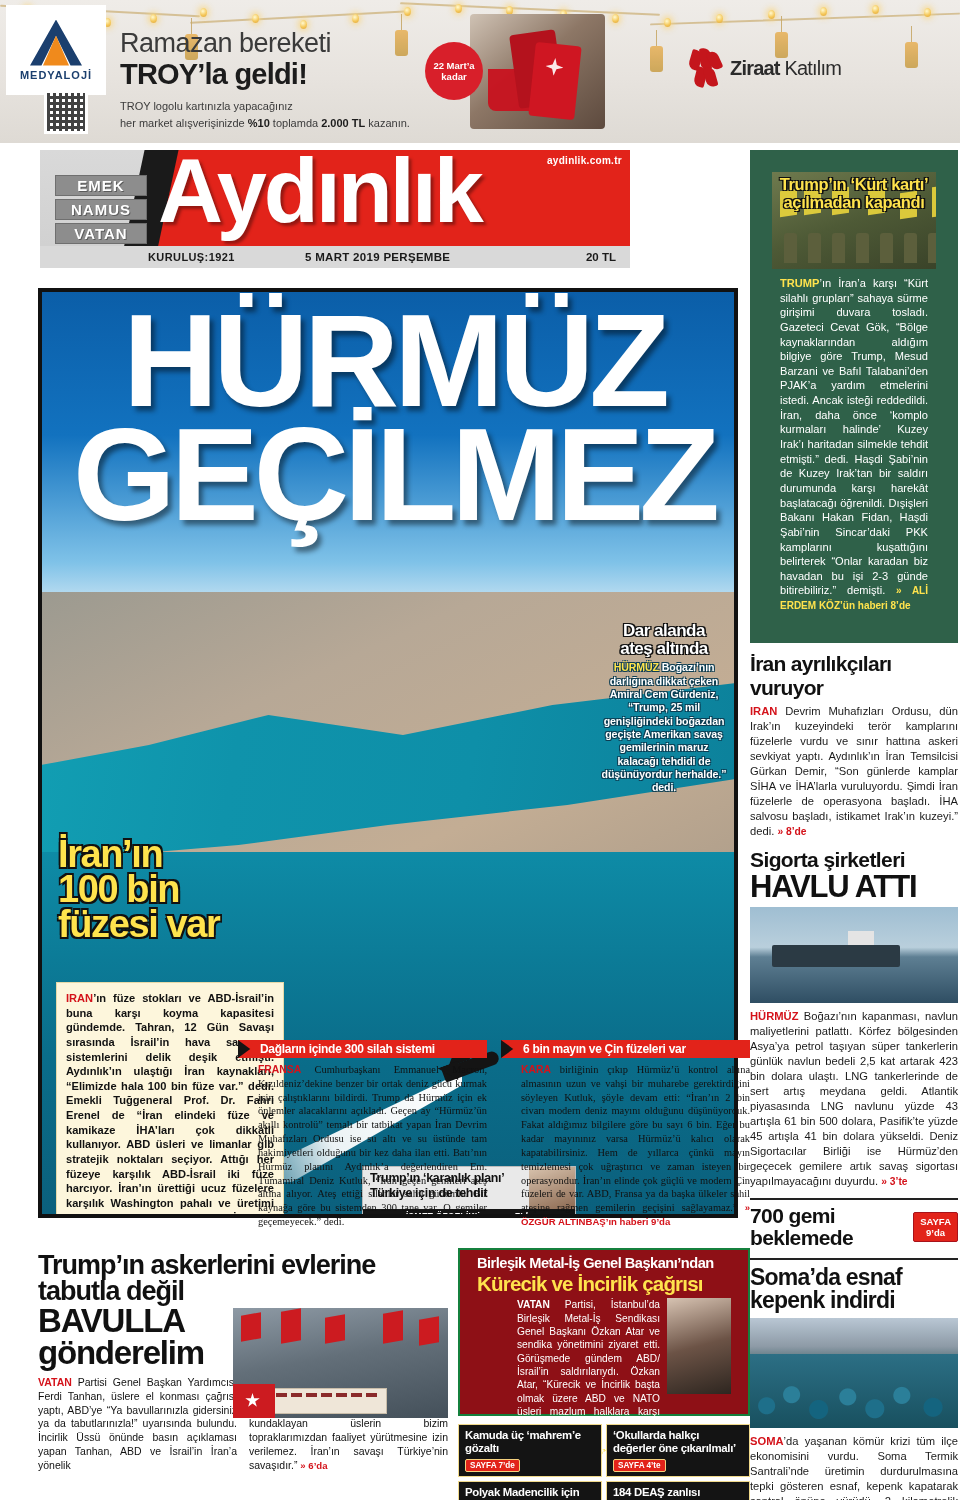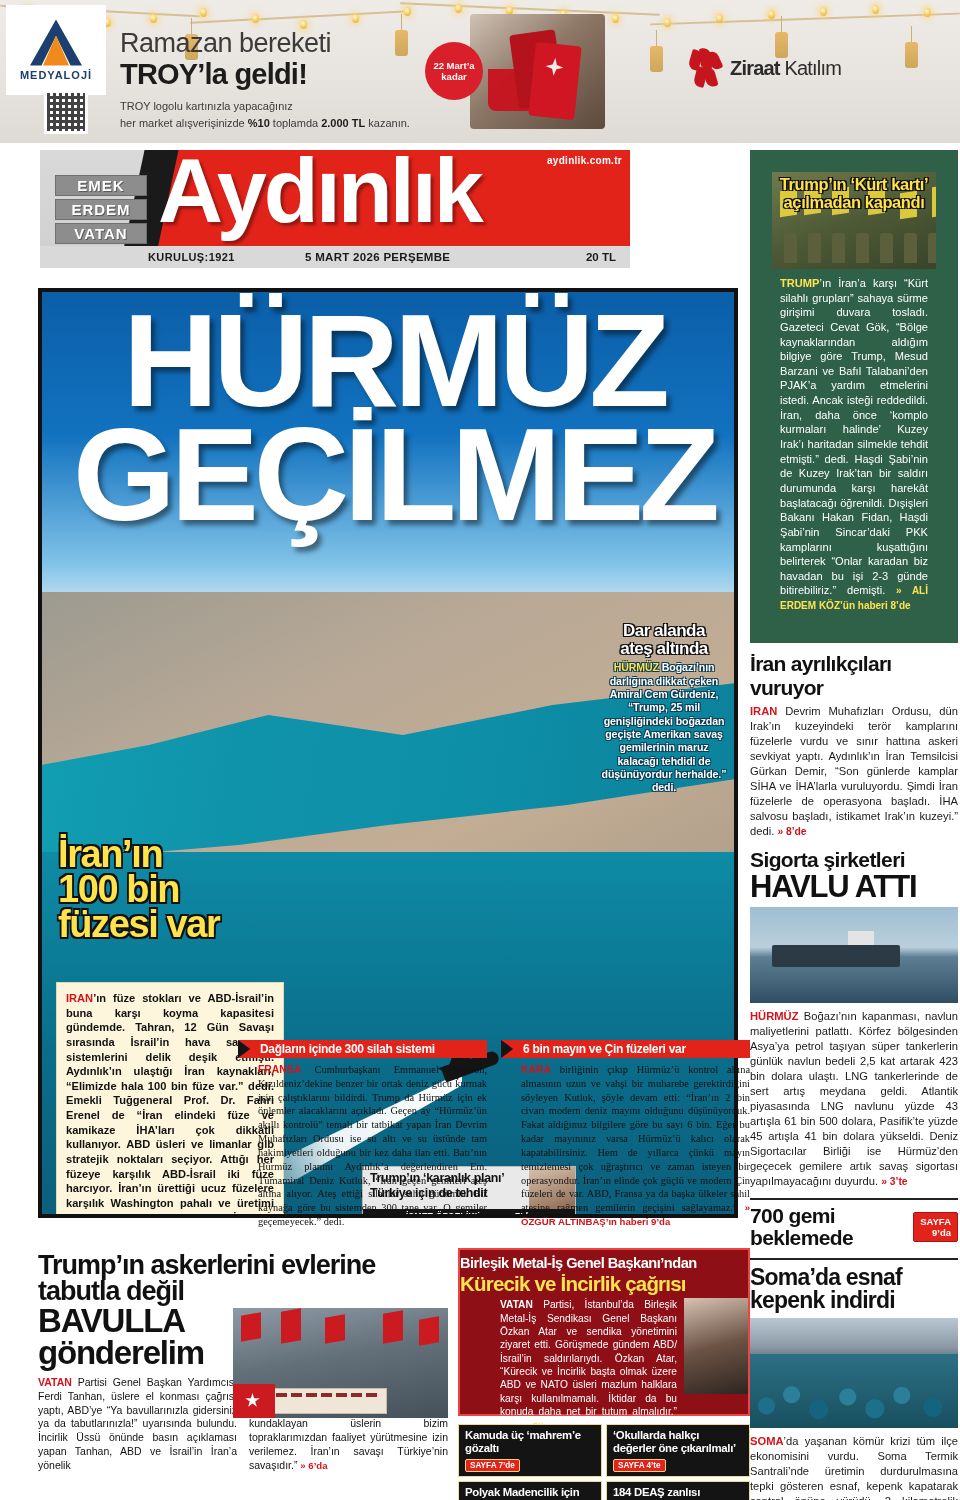--- a/index.html
+++ b/index.html
@@ -116,21 +116,21 @@
   .refpg { color:#d4121a; font-weight:bold; font-size:10.3px; white-space:nowrap;}
   .sigorta-h { font-size:21px; font-weight:bold; color:#111; letter-spacing:-.6px; margin-top:9px;}
   .sigorta-h2 { font-size:31px; font-weight:bold; color:#111; letter-spacing:-1.2px; line-height:.98;}
   .tanker-photo { height:96px; margin-top:5px;
     background:linear-gradient(180deg,#9fbed2 0%,#b9cfdc 42%,#5e7f93 52%,#2f4e63 100%); position:relative; overflow:hidden;}
   .tship { position:absolute; left:22px; top:38px; width:128px; height:22px; background:#2b3a44; border-radius:2px;}
   .tship:after{content:'';position:absolute;left:76px;top:-14px;width:26px;height:14px;background:#e4e4e4;}
   .rule { border-top:2px solid #222; margin:9px 0 5px;}
   .gemi-row { display:flex; align-items:center; justify-content:space-between; gap:6px;}
   .gemi-h { font-size:21px; font-weight:bold; color:#111; line-height:1.04; letter-spacing:-.6px;}
-  .sayfa-badge { background:#e2231a; color:#fff; font-size:9.5px; font-weight:bold; text-align:right;
+  .sayfa-badge { background:#e2231a; color:#fff; font-size:9.5px; font-weight:bold; text-align:center;
      padding:3px 6px; line-height:1.18; border-radius:2px; border:1px solid #a8121a;}
   .soma-h { font-size:23px; font-weight:bold; color:#111; line-height:1.03; letter-spacing:-.8px; margin-top:6px;}
   .soma-photo { height:110px; margin-top:5px; position:relative; overflow:hidden;
     background:linear-gradient(180deg,#b9c7d4 0%,#8d9aa6 26%,#4f6f77 40%,#2f6b77 100%);}
   .crowd { position:absolute; bottom:0; left:0; width:100%; height:74px;
     background:
       radial-gradient(circle at 8% 70%, #1e6f8a 0 8px, transparent 9px),
       radial-gradient(circle at 20% 55%, #2b7f99 0 8px, transparent 9px),
       radial-gradient(circle at 33% 75%, #14647f 0 9px, transparent 10px),
       radial-gradient(circle at 47% 58%, #2b7f99 0 8px, transparent 9px),
@@ -220,21 +220,21 @@
   .vatan-photo .vflag { position:absolute; left:0; bottom:0; width:42px; height:34px; background:#cc1b20;}
   .vatan-photo .vflag:after{content:'';position:absolute;left:12px;top:9px;width:15px;height:15px;background:#fff;
      clip-path:polygon(50% 0,61% 35%,98% 35%,68% 57%,79% 91%,50% 70%,21% 91%,32% 57%,2% 35%,39% 35%);}
   .vatan-cols { display:flex; gap:12px; margin-top:7px;}
   .vatan-cols div { width:199px; font-size:10.5px; line-height:1.33; color:#111; text-align:justify;}
   .vatan-cols .lead-red { color:#d4121a; font-weight:bold;}
   .vatan-cols .byline { color:#d4121a; font-weight:bold; font-size:9.6px;}
 
   
   .metal { position:absolute; left:458px; top:1248px; width:292px; height:168px;
-     background:#8e1016; border:2px solid #ef4444; padding:6px 0 7px; }
+     background:#8e1016; border:2px solid #15803d; padding:6px 17px 7px; }
   .metal-k { font-size:14.6px; font-weight:bold; color:#fff; letter-spacing:-.5px; line-height:1.08;}
   .metal-h { font-size:20.5px; font-weight:bold; color:#ffe34d; letter-spacing:-.8px; line-height:1.05; margin-top:1px;}
   .metal-wrap { display:flex; gap:7px; margin-top:4px;margin-left:40px;}
   .metal-p { flex:1; font-size:10.2px; line-height:1.31; color:#fff; text-align:justify;}
   .metal-p .lead-w { font-weight:bold;}
   .metal-p .refw { color:#ffe34d; font-weight:bold; font-size:9.5px;}
   .metal-photo { width:64px; height:96px; background:linear-gradient(165deg,#d7c3b2,#6c5346 50%,#2e2620);}
 
   
   .teasers { position:absolute; left:458px; top:1424px; width:292px; display:grid;
@@ -320,28 +320,28 @@
       </div>
       <div class="ziraat-name"><b>Ziraat</b><span> Katılım</span></div>
     </div>
   </div>
 
   <div class="masthead">
     <div class="mast-red"></div>
     <div class="mast-slant"></div>
     <div class="mast-values">
       <span class="mv">EMEK</span>
-      <span class="mv">ERDEM</span>
+      <span class="mv">NAMUS</span>
       <span class="mv">VATAN</span>
     </div>
     <div class="mast-title">Aydınlık</div>
     <div class="mast-url">aydinlik.com.tr</div>
     <div class="mast-bottom">
       <span class="mast-founded">KURULUŞ:1921</span>
-      <span class="mast-date">5 MART 2026 PERŞEMBE</span>
+      <span class="mast-date">5 MART 2019 PERŞEMBE</span>
       <span class="mast-price">20 TL</span>
     </div>
   </div>
 
   <div class="rail">
 
     <div class="kurt-box">
       <div class="kurt-photo">
         <div class="kflag" style="left:8px;top:18px;"></div>
         <div class="kflag" style="left:32px;top:10px;height:32px;"></div>

